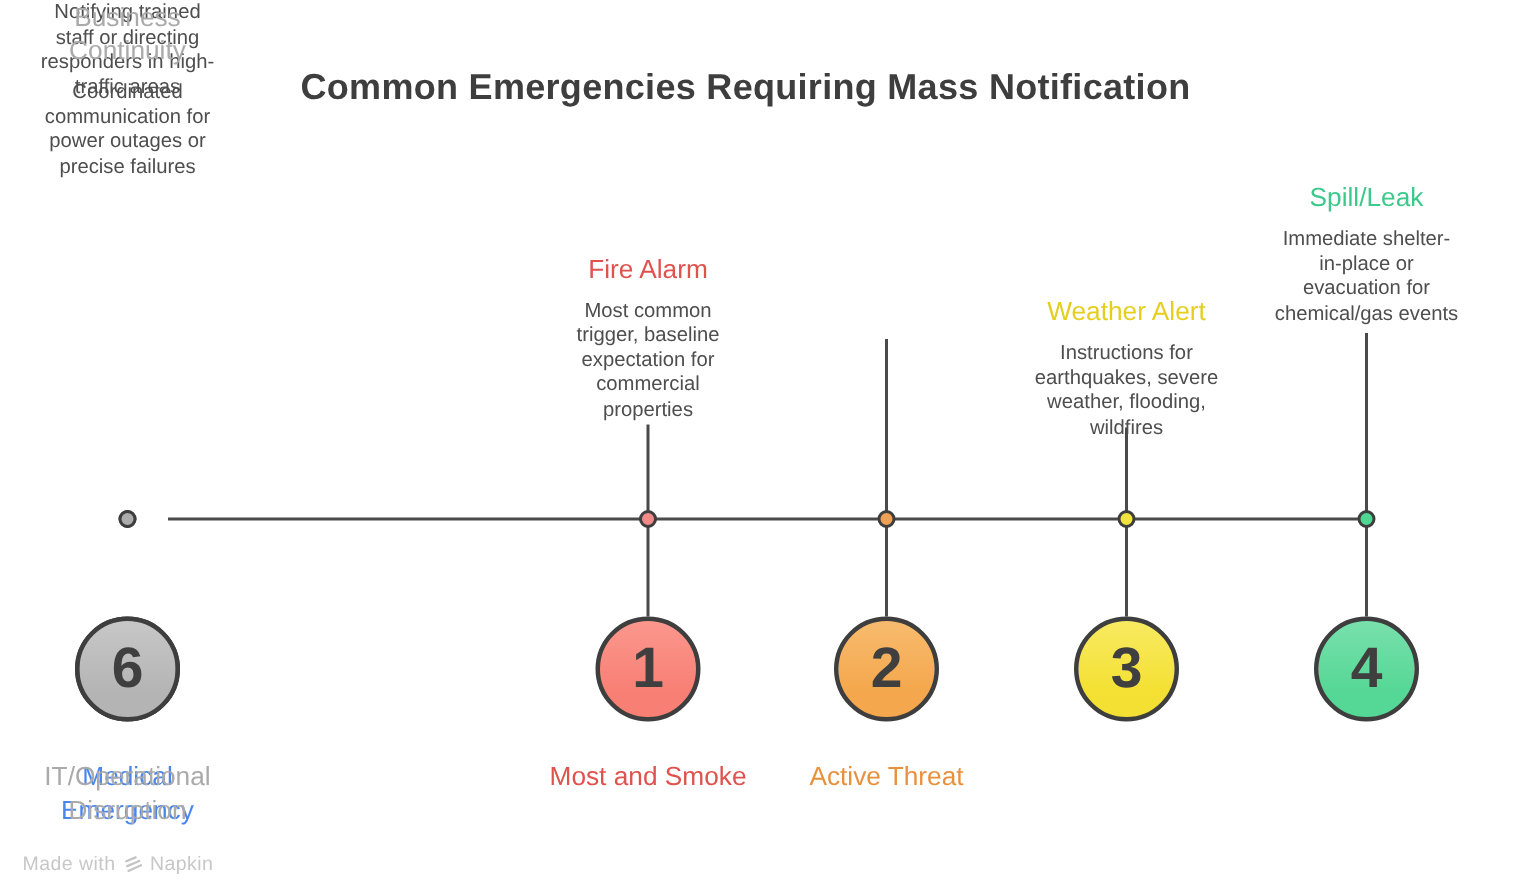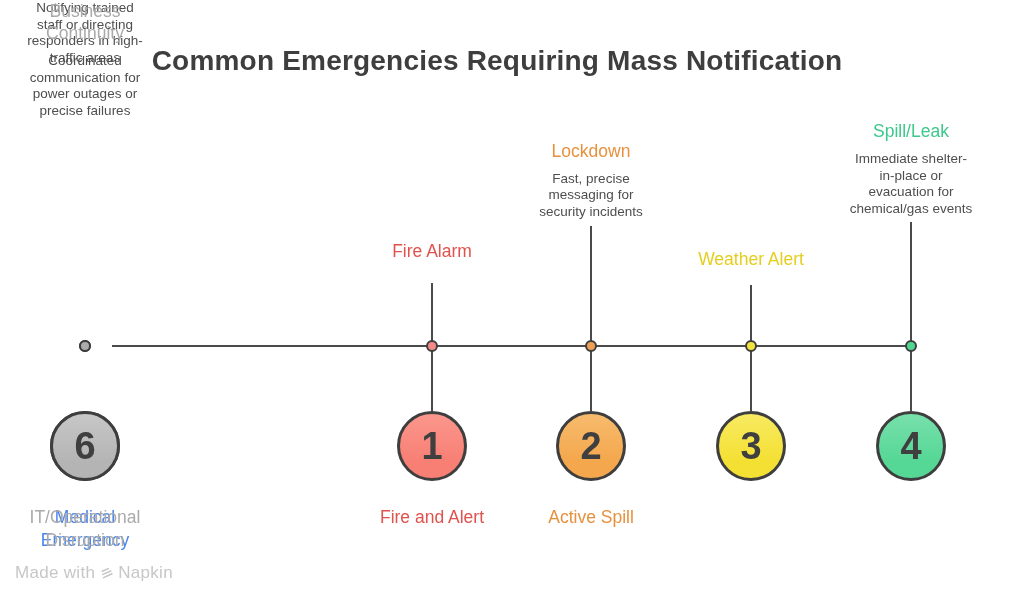--- a/index.html
+++ b/index.html
@@ -10,21 +10,21 @@
     background: #ffffff;
     font-family: "Liberation Sans", sans-serif;
     overflow: hidden;
   }
   .page-title {
     position: absolute;
     top: 45px;
     left: 0;
     width: 994px;
     text-align: center;
-    font-size: 28px;
+    font-size: 24px;
     font-weight: 700;
     color: #3e3e3e;
     letter-spacing: 0.2px;
   }
   .hline {
     position: absolute;
     top: 345px;
     left: 112px;
     width: 799px;
     height: 2px;
@@ -44,23 +44,23 @@
   .col:nth-of-type(6) { left: 826px; }
 
   .textblock {
     position: absolute;
     left: 0;
     width: 170px;
     text-align: center;
   }
   .col:nth-of-type(1) .textblock { bottom: 320px; }
   .col:nth-of-type(2) .textblock { bottom: 381px; }
-  .col:nth-of-type(3) .textblock { bottom: 326px; }
+  .col:nth-of-type(3) .textblock { bottom: 316px; }
   .col:nth-of-type(4) .textblock { bottom: 377px; }
-  .col:nth-of-type(5) .textblock { bottom: 318px; }
+  .col:nth-of-type(5) .textblock { bottom: 304px; }
   .col:nth-of-type(6) .textblock { bottom: 380px; }
 
   .item-title {
     font-size: 17.5px;
     line-height: 22px;
     color: var(--accent);
     white-space: pre-line;
     margin-bottom: 9px;
   }
   .item-desc {
@@ -123,66 +123,69 @@
     color: var(--accent);
     white-space: pre-line;
   }
   .watermark {
     position: absolute;
     left: 15px;
     bottom: 14px;
     display: flex;
     align-items: center;
     gap: 5px;
-    font-size: 17px;
+    font-size: 13px;
     color: #c7c7c7;
     letter-spacing: 0.3px;
   }
   .watermark svg { display: block; }
 </style>
 </head>
 <body>
 
 <div class="canvas">
 
   <div class="page-title">Common Emergencies Requiring Mass Notification</div>
 
   <div class="hline"></div>
 
   <div class="col" style="--accent: #e0524d; --fill: #f87f74; --fill-light: #fb978d; --dot: #f28a8a;">
     <div class="connector"></div>
     <div class="textblock">
       <div class="item-title">Fire Alarm</div>
+      <div class="item-desc">Most common
+trigger, baseline
+expectation for
+commercial
+properties</div>
     </div>
     <div class="dot"></div>
     <div class="circle">
         <span>1</span>
       </div>
-    <div class="item-label">Fire and Alert</div>
+    <div class="item-label">Most and Smoke</div>
   </div>
 
   <div class="col" style="--accent: #e8913d; --fill: #f4a74c; --fill-light: #f7bb6e; --dot: #efa057;">
     <div class="connector"></div>
-    <div class="textblock">
-      <div class="item-title">Lockdown</div>
-      <div class="item-desc">Fast, precise
-messaging for
-security incidents</div>
-    </div>
     <div class="dot"></div>
     <div class="circle">
         <span>2</span>
       </div>
-    <div class="item-label">Active Spill</div>
+    <div class="item-label">Active Threat</div>
   </div>
 
   <div class="col" style="--accent: #e5ce1e; --fill: #f4e032; --fill-light: #f8ea62; --dot: #f2e33e;">
     <div class="connector"></div>
     <div class="textblock">
       <div class="item-title">Weather Alert</div>
+      <div class="item-desc">Instructions for
+earthquakes, severe
+weather, flooding,
+wildfires</div>
     </div>
     <div class="dot"></div>
     <div class="circle">
         <span>3</span>
       </div>
   </div>
 
   <div class="col" style="--accent: #3cc98b; --fill: #55d795; --fill-light: #78e0ac; --dot: #4fd691;">
     <div class="connector"></div>
     <div class="textblock">

